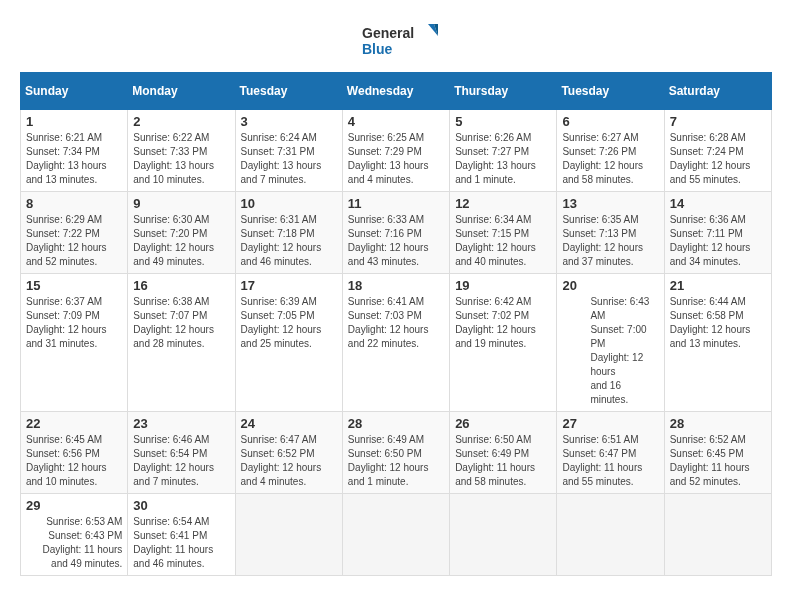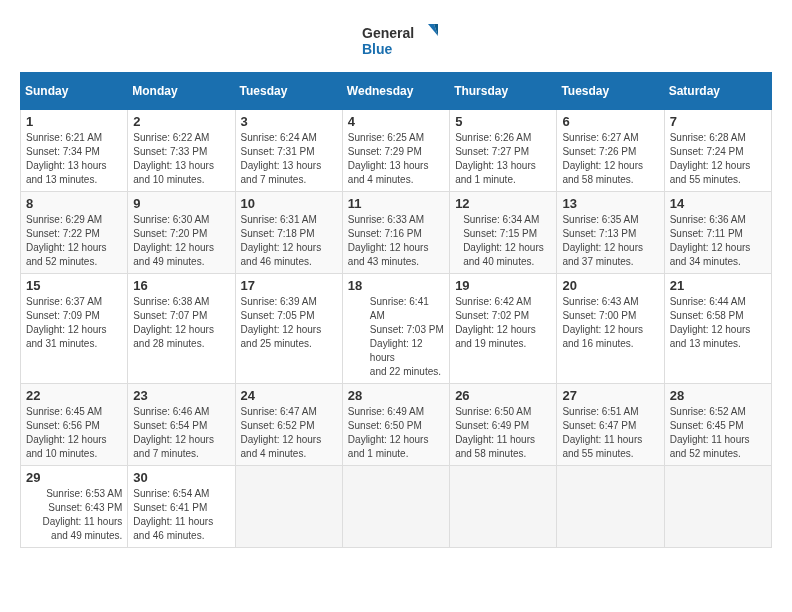--- a/index.html
+++ b/index.html
@@ -182,21 +182,21 @@
         </td>
         <td>
           <span class="day-number">11</span>
           <div class="day-info" style="white-space: pre-line;">Sunrise: 6:33 AM
 Sunset: 7:16 PM
 Daylight: 12 hours
 and 43 minutes.</div>
         </td>
         <td>
           <span class="day-number">12</span>
-          <div class="day-info" style="white-space: pre-line; margin-left: 8px;">Sunrise: 6:34 AM
+          <div class="day-info" style="white-space: pre-line;">Sunrise: 6:34 AM
 Sunset: 7:15 PM
 Daylight: 12 hours
 and 40 minutes.</div>
         </td>
         <td>
           <span class="day-number">13</span>
           <div class="day-info" style="white-space: pre-line;">Sunrise: 6:35 AM
 Sunset: 7:13 PM
 Daylight: 12 hours
 and 37 minutes.</div>
@@ -226,35 +226,35 @@
         </td>
         <td>
           <span class="day-number">17</span>
           <div class="day-info" style="white-space: pre-line;">Sunrise: 6:39 AM
 Sunset: 7:05 PM
 Daylight: 12 hours
 and 25 minutes.</div>
         </td>
         <td>
           <span class="day-number">18</span>
-          <div class="day-info" style="white-space: pre-line; margin-left: 22px;">Sunrise: 6:41 AM
+          <div class="day-info" style="white-space: pre-line;">Sunrise: 6:41 AM
 Sunset: 7:03 PM
 Daylight: 12 hours
 and 22 minutes.</div>
         </td>
         <td>
           <span class="day-number">19</span>
           <div class="day-info" style="white-space: pre-line;">Sunrise: 6:42 AM
 Sunset: 7:02 PM
 Daylight: 12 hours
 and 19 minutes.</div>
         </td>
         <td>
           <span class="day-number">20</span>
-          <div class="day-info" style="white-space: pre-line;">Sunrise: 6:43 AM
+          <div class="day-info" style="white-space: pre-line; margin-left: 28px;">Sunrise: 6:43 AM
 Sunset: 7:00 PM
 Daylight: 12 hours
 and 16 minutes.</div>
         </td>
         <td>
           <span class="day-number">21</span>
           <div class="day-info" style="white-space: pre-line;">Sunrise: 6:44 AM
 Sunset: 6:58 PM
 Daylight: 12 hours
 and 13 minutes.</div>

